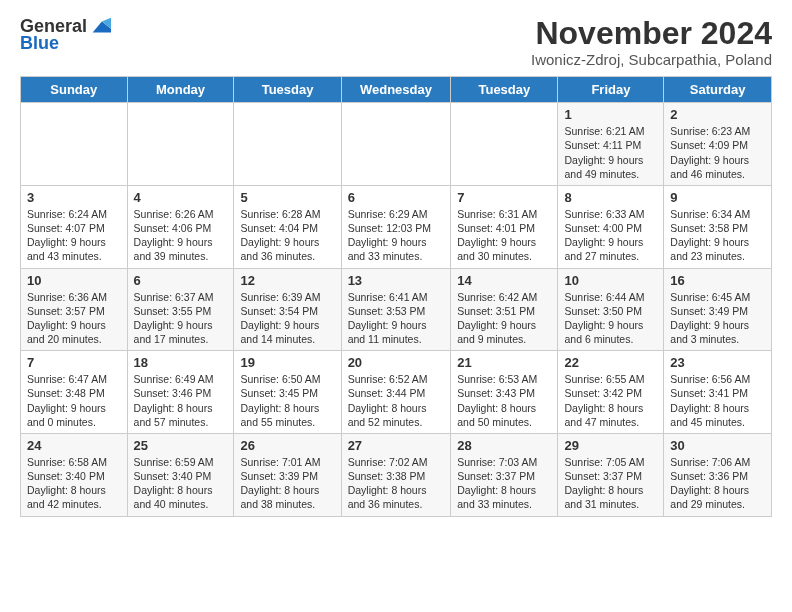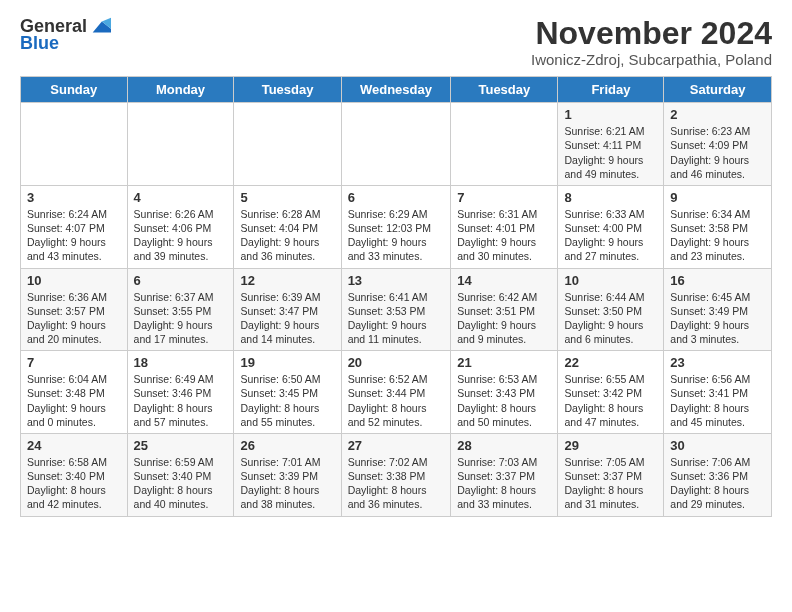--- a/index.html
+++ b/index.html
@@ -214,21 +214,21 @@
           <td>
             <span class="day-num">6</span>
             <div class="day-info">Sunrise: 6:37 AM
 Sunset: 3:55 PM
 Daylight: 9 hours
 and 17 minutes.</div>
           </td>
           <td>
             <span class="day-num">12</span>
             <div class="day-info">Sunrise: 6:39 AM
-Sunset: 3:47 PM
+Sunset: 3:54 PM
 Daylight: 9 hours
 and 14 minutes.</div>
           </td>
           <td>
             <span class="day-num">13</span>
             <div class="day-info">Sunrise: 6:41 AM
 Sunset: 3:53 PM
 Daylight: 9 hours
 and 11 minutes.</div>
           </td>
@@ -250,21 +250,21 @@
             <span class="day-num">16</span>
             <div class="day-info">Sunrise: 6:45 AM
 Sunset: 3:49 PM
 Daylight: 9 hours
 and 3 minutes.</div>
           </td>
         </tr>
         <tr>
           <td>
             <span class="day-num">7</span>
-            <div class="day-info">Sunrise: 6:04 AM
+            <div class="day-info">Sunrise: 6:47 AM
 Sunset: 3:48 PM
 Daylight: 9 hours
 and 0 minutes.</div>
           </td>
           <td>
             <span class="day-num">18</span>
             <div class="day-info">Sunrise: 6:49 AM
 Sunset: 3:46 PM
 Daylight: 8 hours
 and 57 minutes.</div>

